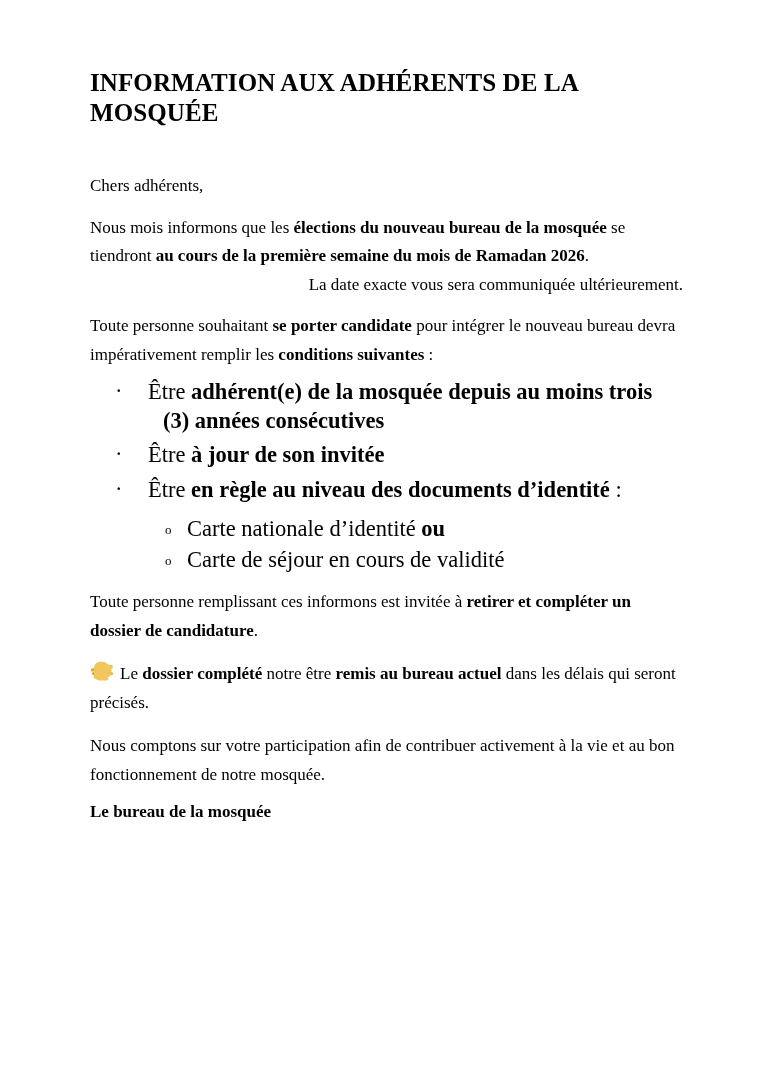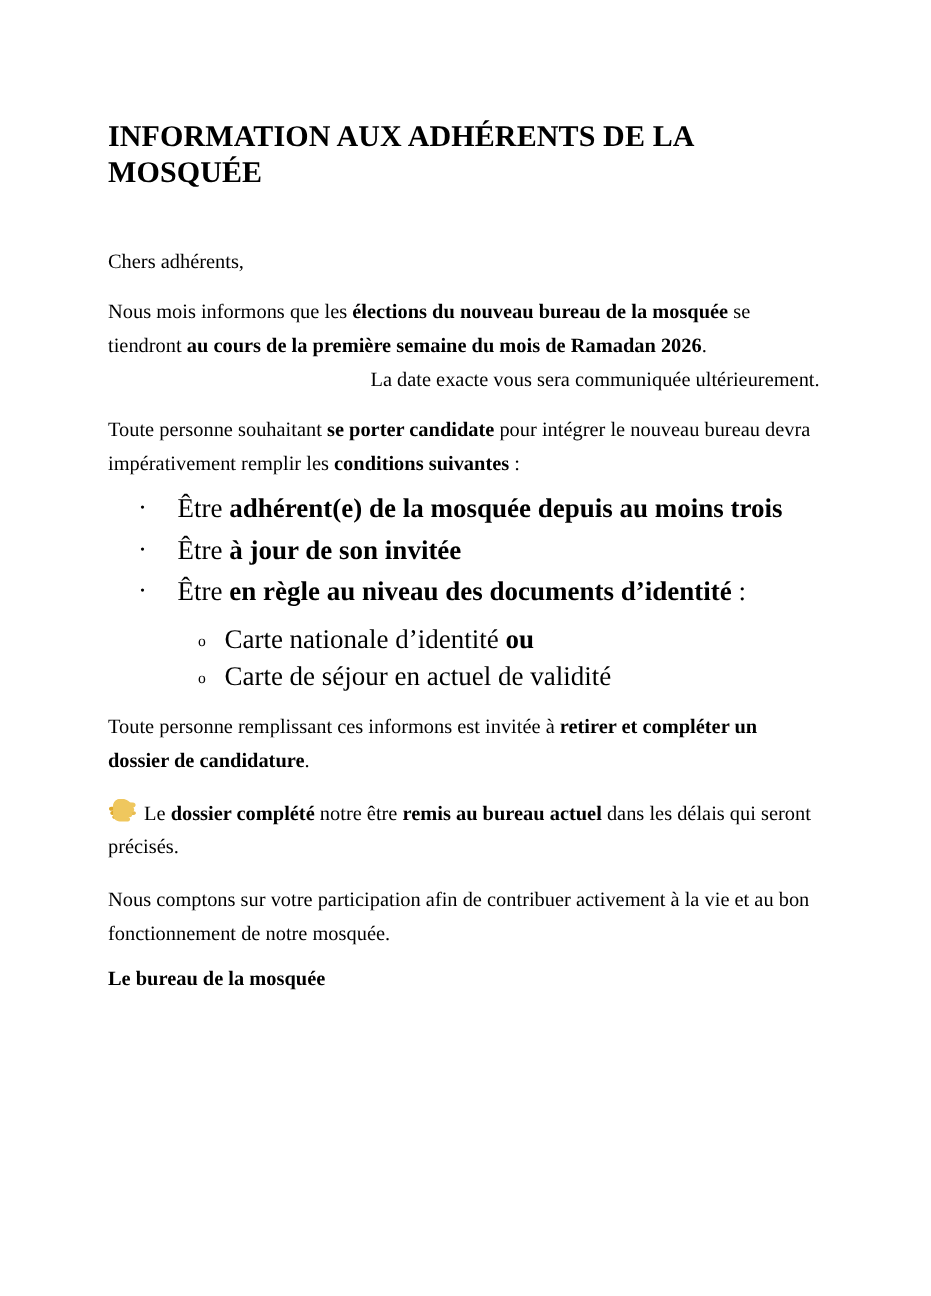--- a/index.html
+++ b/index.html
@@ -13,21 +13,21 @@
     font-family: "Liberation Serif", "DejaVu Serif", serif;
     color: #000000;
     overflow: hidden;
   }
   .page {
     position: relative;
     width: 776px;
     height: 1051px;
     background: #ffffff;
     box-sizing: border-box;
-    padding: 92px 93px 0 90px;
+    padding: 60px 93px 0 90px;
   }
 
   .doc-title {
     font-size: 25px;
     font-weight: bold;
     line-height: 30px;
     letter-spacing: 0.1px;
     margin: 0 0 0 0;
     padding-top: 8px;
     max-width: 530px;
@@ -128,39 +128,40 @@
 
   <div class="gap-md"></div>
 
   <p class="para"><span>Toute personne souhaitant </span><b>se porter candidate</b><span> pour intégrer le nouveau bureau devra impérativement remplir les </span><b>conditions suivantes</b><span> :</span></p>
 
   <div class="gap-sm"></div>
 
   <ul class="bullets">
     <li class="bullet-item">
       <span class="marker">·</span><span>Être </span><b>adhérent(e) de la mosquée depuis au moins trois</b>
+      <b class="cont">(3) années consécutives</b>
     </li>
     <div class="bullet-gap"></div>
     <li class="bullet-item">
       <span class="marker">·</span><span>Être </span><b>à jour de son invitée</b>
     </li>
     <div class="bullet-gap"></div>
     <li class="bullet-item">
       <span class="marker">·</span><span>Être </span><b>en règle au niveau des documents d’identité</b><span> :</span>
     </li>
   </ul>
 
   <div class="gap-sm"></div>
 
   <ul class="subbullets">
     <li class="sub-item">
       <span class="marker-o">o</span><span>Carte nationale d’identité </span><b>ou</b>
     </li>
     <li class="sub-item">
-      <span class="marker-o">o</span><span>Carte de séjour en actuel de validité</span><b></b>
+      <span class="marker-o">o</span><span>Carte de séjour en cours de validité</span><b></b>
     </li>
   </ul>
 
   <div class="gap-md"></div>
 
   <p class="para"><span>Toute personne remplissant ces informons est invitée à </span><b>retirer et compléter un dossier de candidature</b><span>.</span></p>
 
   <div class="gap-lg"></div>
 
   <p class="para"><span class="hand-emoji"><svg width="25" height="21" viewBox="0 0 25 21" xmlns="http://www.w3.org/2000/svg">

